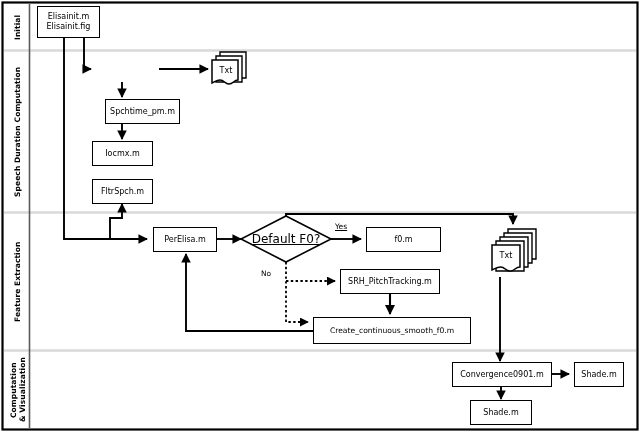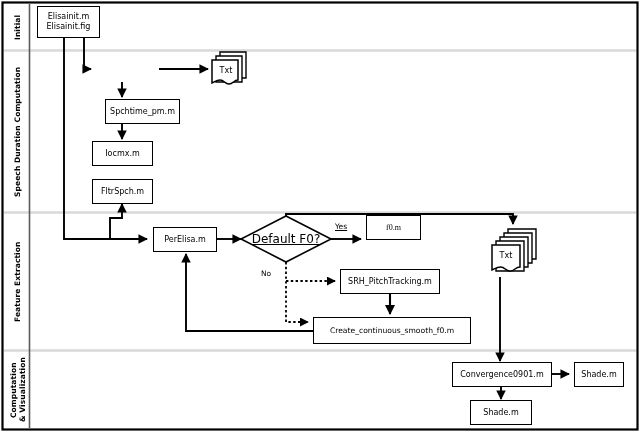--- a/index.html
+++ b/index.html
@@ -150,21 +150,21 @@
   <div class="node proc" style="left:85px;top:99px;width:75px;height:25px;margin-left:20px;">Spchtime_pm.m</div>
 
   <div class="node proc" style="left:92px;top:141px;width:61px;height:25px;">Iocmx.m</div>
 
   <div class="node proc" style="left:153px;top:227px;width:64px;height:25px;">PerElisa.m</div>
 
   <div class="node proc" style="left:92px;top:179px;width:61px;height:25px;">FltrSpch.m</div>
 
   <div class="diamond-label" style="left:246px;top:232px;width:80px;height:14px;">Default F0?</div>
 
-  <div class="node proc" style="left:366px;top:215px;width:55px;height:25px;font-family:Liberation Serif, serif;">f0.m</div>
+  <div class="node proc" style="left:366px;top:227px;width:75px;height:25px;">f0.m</div>
 
   <div class="node proc thin" style="left:340px;top:269px;width:100px;height:25px;">SRH_PitchTracking.m</div>
 
   <div class="node proc thin" style="left:313px;top:317px;width:158px;height:27px;font-size:7.6px;">Create_continuous_smooth_f0.m</div>
 
   <div class="node proc" style="left:452px;top:362px;width:100px;height:25px;">Convergence0901.m</div>
 
   <div class="node proc" style="left:574px;top:362px;width:50px;height:25px;">Shade.m</div>
 
   <div class="node proc" style="left:470px;top:400px;width:62px;height:25px;">Shade.m</div>

